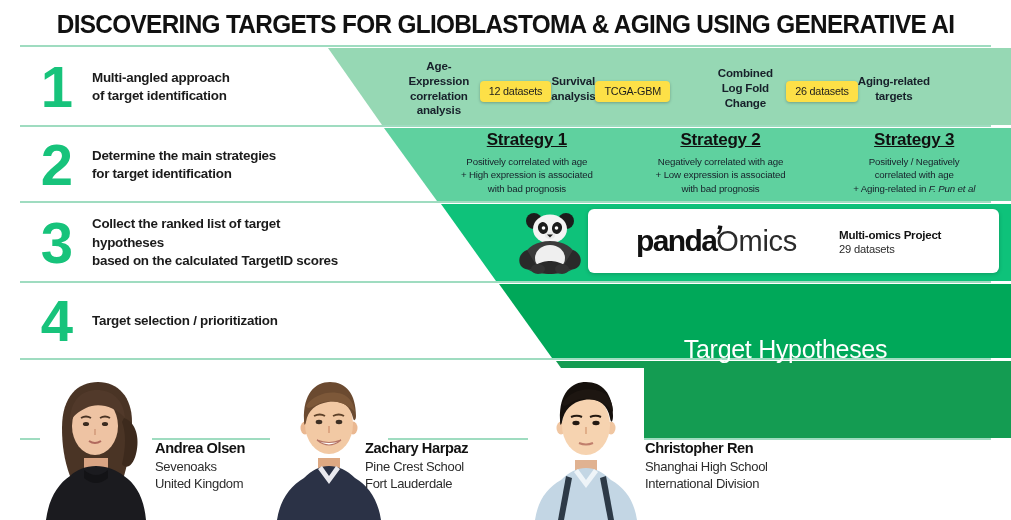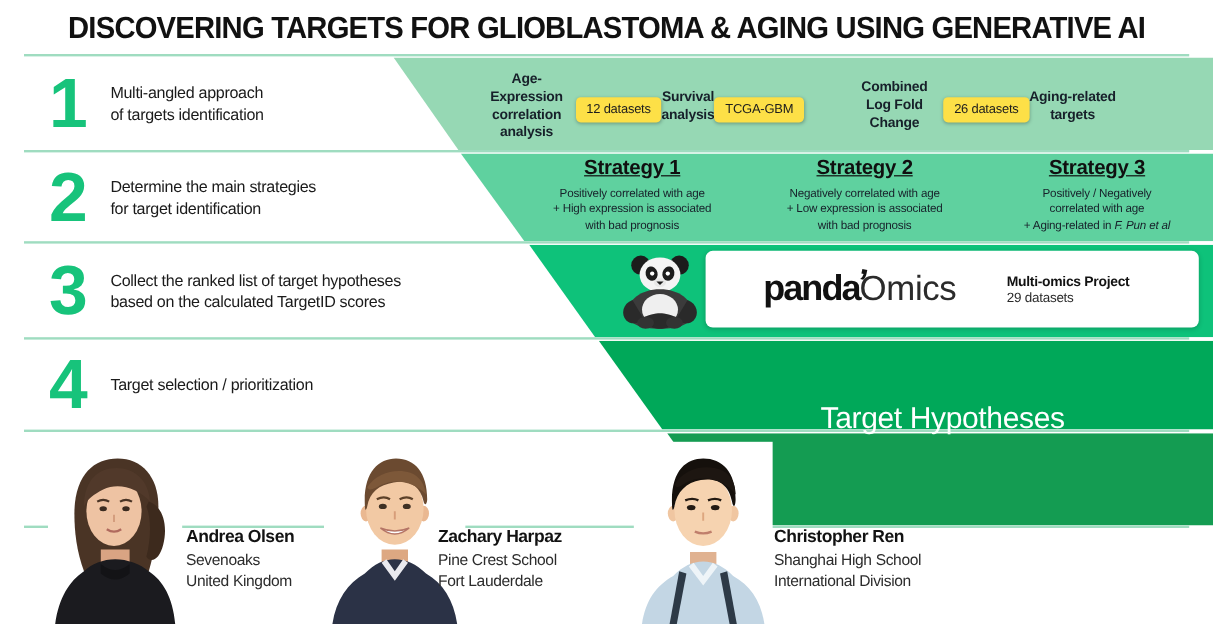--- a/index.html
+++ b/index.html
@@ -44,21 +44,21 @@
   #step1 { top:50px;  height:74px; }
   #step2 { top:130px; height:70px; }
   #step3 { top:206px; height:74px; }
   #step4 { top:286px; height:71px; }
   .step-num {
     width:72px; text-align:center; color:#17c37b;
     font-weight:bold; font-size:58px; line-height:0.9;
     letter-spacing:-2px; flex:0 0 72px;
   }
   .step-txt {
-    font-size:13.4px; font-weight:normal; line-height:1.38;
+    font-size:13.4px; font-weight:bold; line-height:1.38;
     color:#1b1b1b; letter-spacing:-0.25px;
   }
 
   
   #row1cols {
     position:absolute; left:398px; top:52px; width:613px; height:72px;
     display:flex;
   }
   .col1 { flex:1 1 0; display:flex; flex-direction:row; align-items:center; }
   .col1 .hd {
@@ -176,21 +176,21 @@
   <div class="sep" id="sep1" style="background: rgb(159, 220, 192);"></div>
   <div class="sep" id="sep2" style="background: rgb(159, 220, 192);"></div>
   <div class="sep" id="sep3" style="background: rgb(159, 220, 192);"></div>
   <div class="sep" id="sep4" style="background: rgb(159, 220, 192);"></div>
   <div class="sep" id="sep5" style="background: rgb(159, 220, 192);"></div>
 
   <div class="step" id="step1">
     <div class="step-num" style="color: rgb(23, 195, 123);">1</div>
     <div class="step-txt">
       <div>Multi-angled approach</div>
-      <div>of targets identification</div>
+      <div>of target identification</div>
     </div>
   </div>
 
   <div class="step" id="step2">
     <div class="step-num" style="color: rgb(23, 195, 123);">2</div>
     <div class="step-txt">
       <div>Determine the main strategies</div>
       <div>for target identification</div>
     </div>
   </div>

